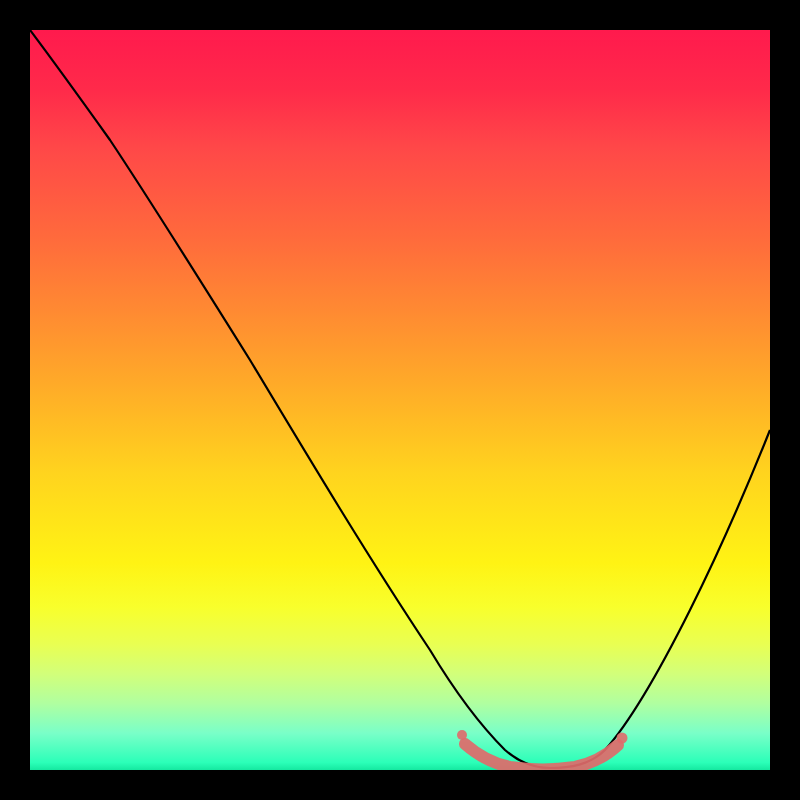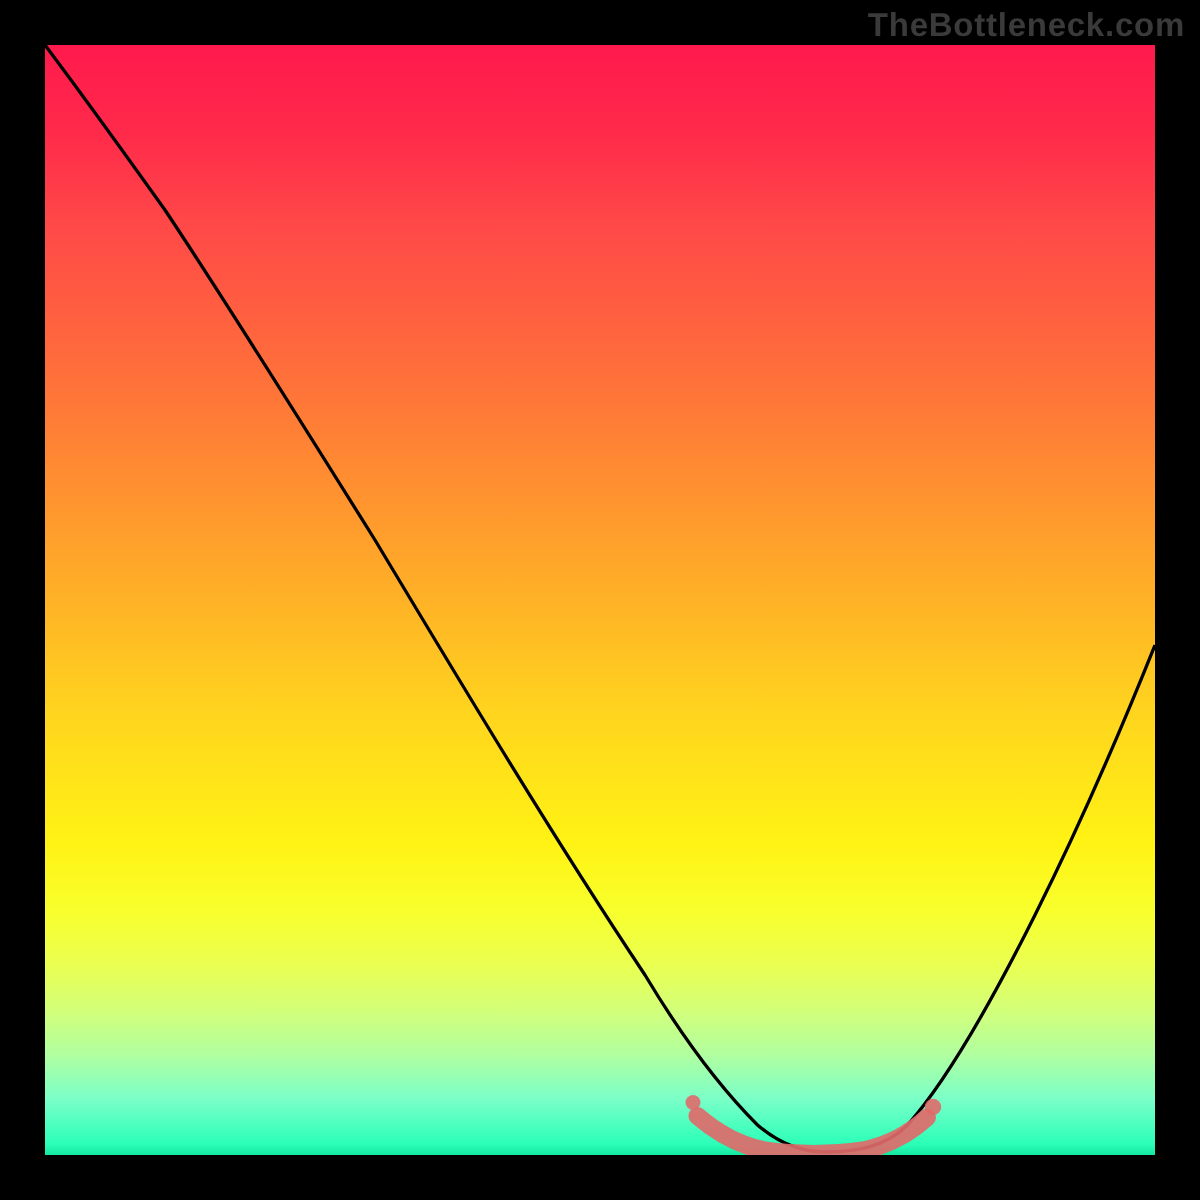--- a/index.html
+++ b/index.html
@@ -56,21 +56,20 @@
     inset: 0;
     width: 100%;
     height: 100%;
   }
 </style>
 </head>
 <body>
 
 <div class="outer">
 
-  <div class="watermark">TheBottleneck.com</div>
 
   <div class="plot">
     <div class="gradient"></div>
 
     <svg class="curve" viewBox="0 0 740 740" preserveAspectRatio="none">
       <path d="
             M 0 0
             C 30 40, 55 75, 80 110
             C 120 170, 170 250, 220 330
             C 280 430, 340 530, 400 620

